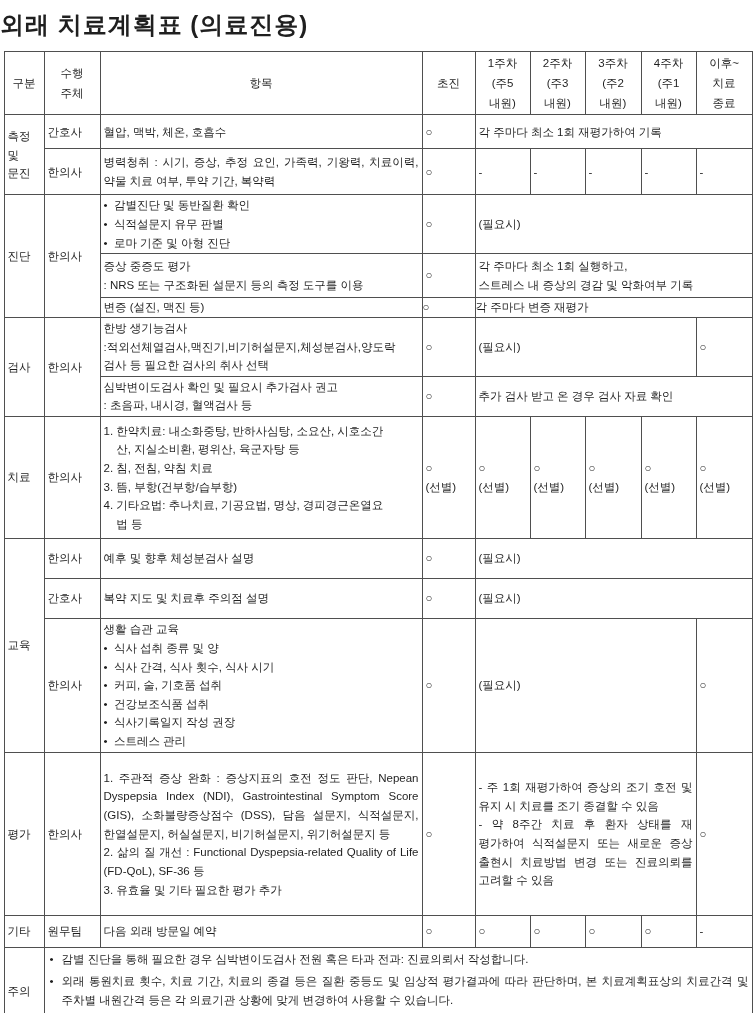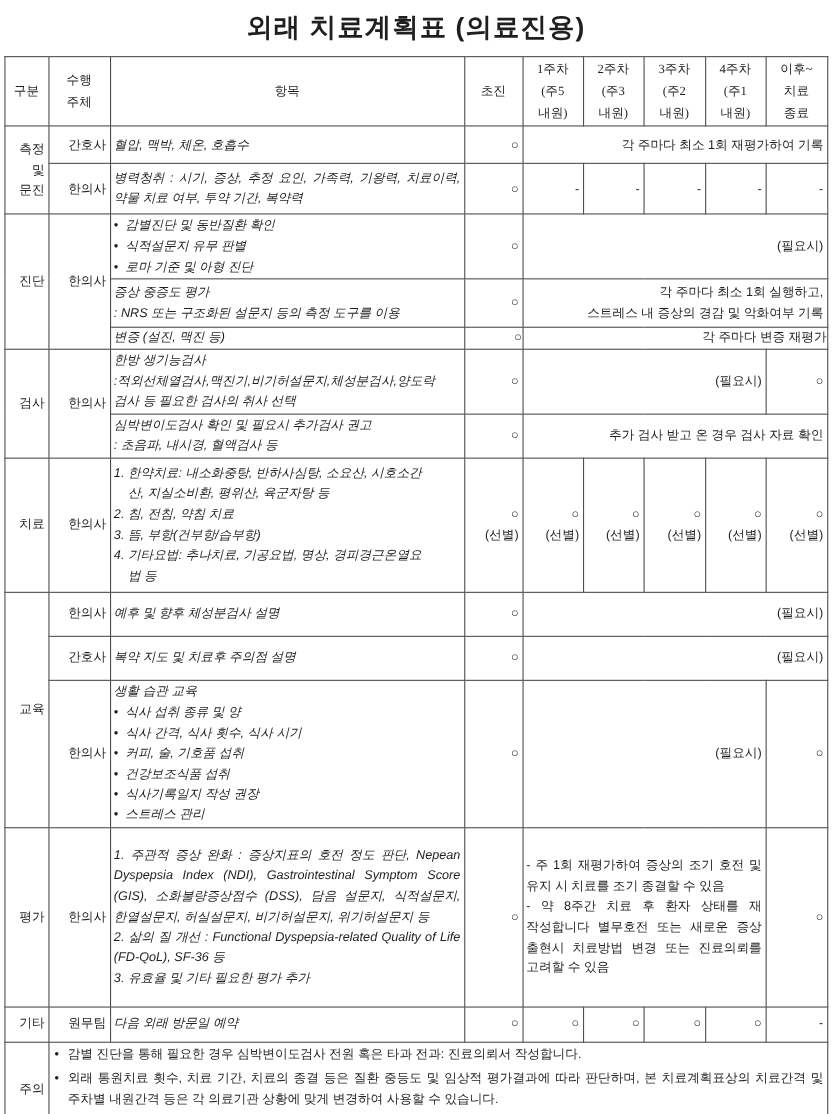--- a/index.html
+++ b/index.html
@@ -3,21 +3,20 @@
 <meta charset="utf-8">
 <style>
   html,body{margin:0;padding:0;background:#ffffff;}
   body{
     width:756px;height:1013px;
     font-family:"Liberation Sans","DejaVu Sans",sans-serif;
     color:#1f1f1f;
     -webkit-font-smoothing:antialiased;
   }
   .page-title{
-    text-align:center;
     font-size:24px;
     font-weight:bold;
     letter-spacing:1px;
     padding:9px 0 10px 0;
   }
   table.plan{
     border-collapse:collapse;
     table-layout:fixed;
     margin:0 auto;
     width:748px;
@@ -29,32 +28,30 @@
     padding:1px 3px;
     line-height:1.62;
     word-break:keep-all;
     overflow:hidden;
   }
   .plan th{
     font-weight:normal;
     text-align:center;
     white-space:pre-line;
     line-height:1.75;
-    font-family:Liberation Serif, serif;
   }
   .c{ 
-    text-align:right;
+    text-align:left;
     white-space:pre-line;
   }
   .item{
     text-align:justify;
     white-space:pre-wrap;
     padding:2px 8px;
     line-height:1.72;
-    font-style:italic;
   }
   .tight{line-height:1.55;}
   .longspan{
     text-align:justify;
     white-space:pre-wrap;
     padding:3px 7px;
     line-height:1.85;
   }
   .notes-cell{padding:4px 8px 4px 6px;vertical-align:middle;}
   .note{
@@ -218,21 +215,21 @@
   </tr>
 
   <tr style="height:163px">
     <td class="c">평가</td>
     <td class="c">한의사</td>
     <td class="item">1. 주관적 증상 완화 : 증상지표의 호전 정도 판단, Nepean Dyspepsia Index (NDI), Gastrointestinal Symptom Score (GIS), 소화불량증상점수 (DSS), 담음 설문지, 식적설문지, 한열설문지, 허실설문지, 비기허설문지, 위기허설문지 등
 2. 삶의 질 개선 : Functional Dyspepsia-related Quality of Life (FD-QoL), SF-36 등
 3. 유효율 및 기타 필요한 평가 추가</td>
     <td class="c">○</td>
     <td class="longspan" colspan="4">- 주 1회 재평가하여 증상의 조기 호전 및 유지 시 치료를 조기 종결할 수 있음
-- 약 8주간 치료 후 환자 상태를 재 작성합니다 별무호전 또는 새로운 증상 출현시 치료방법 변경 또는 진료의뢰를 고려할 수 있음</td>
+- 약 8주간 치료 후 환자 상태를 재 평가하여 식적설문지 또는 새로운 증상 출현시 치료방법 변경 또는 진료의뢰를 고려할 수 있음</td>
     <td class="c">○</td>
   </tr>
 
   <tr style="height:32px">
     <td class="c">기타</td>
     <td class="c">원무팀</td>
     <td class="item">다음 외래 방문일 예약</td>
     <td class="c">○</td>
     <td class="c">○</td>
     <td class="c">○</td>

